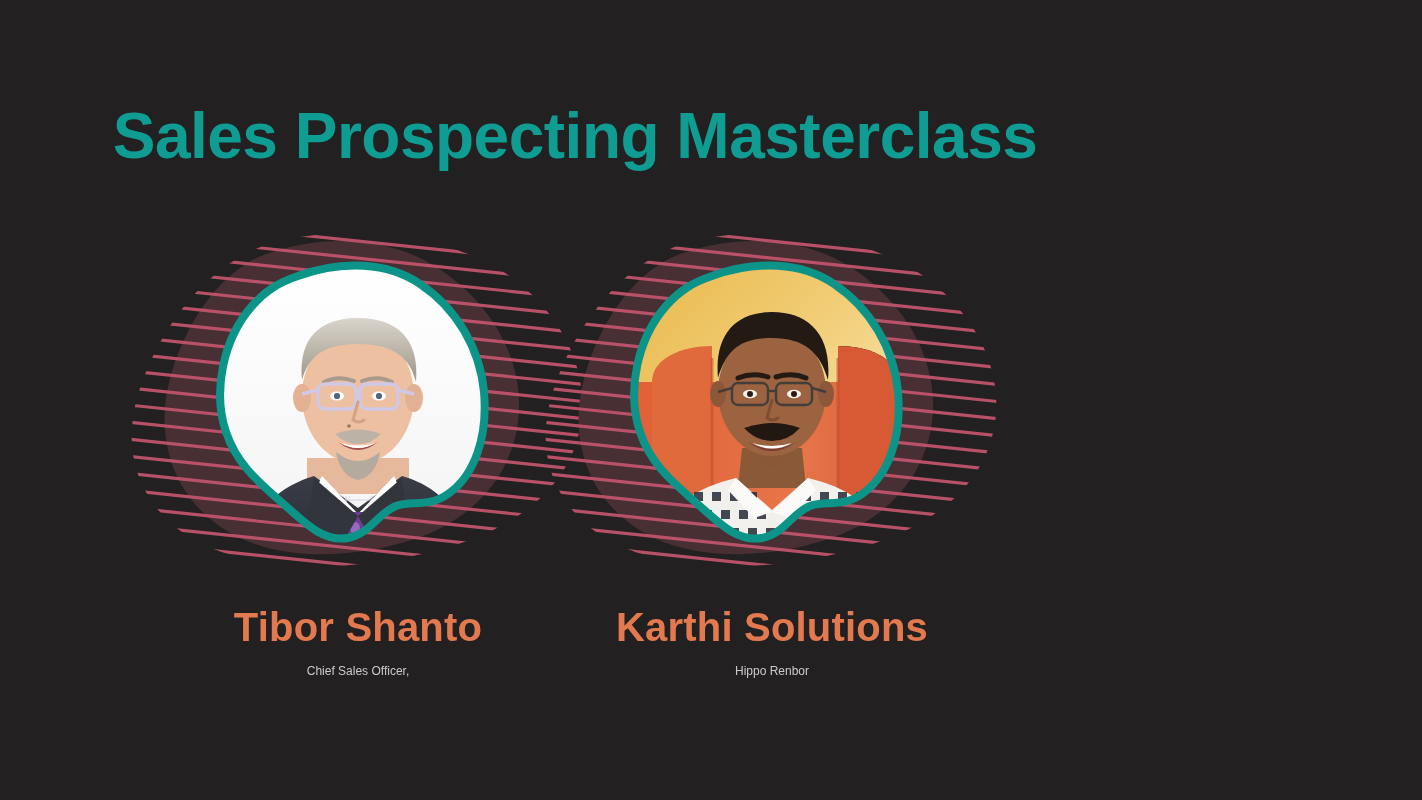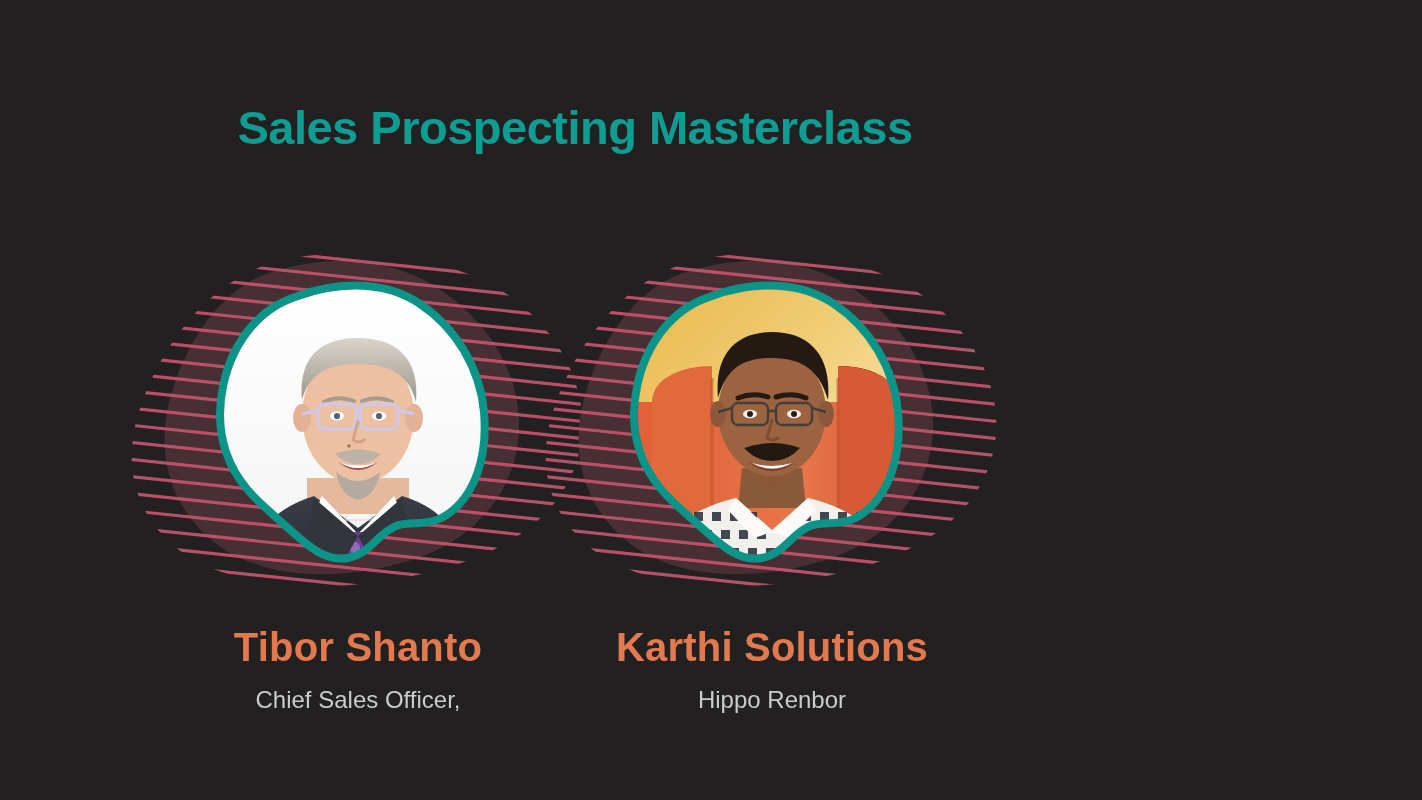--- a/index.html
+++ b/index.html
@@ -21,32 +21,32 @@
   }
 
   
   .title {
     position: absolute;
     left: 0;
     top: 103px;
     width: 1150px;
     text-align: center;
     color: #0f9d93;
-    font-size: 47px;
+    font-size: 64px;
     font-weight: 700;
     letter-spacing: -0.5px;
     line-height: 1.05;
     white-space: nowrap;
   }
 
   
   .speakers {
     position: absolute;
     left: 0;
-    top: 252px;
+    top: 232px;
     width: 1130px;
     display: flex;
     justify-content: center;
     align-items: flex-start;
     gap: 0px;
   }
   .card {
     position: relative;
     width: 510px;
     display: flex;
@@ -95,21 +95,21 @@
     font-size: 40px;
     font-weight: 700;
     letter-spacing: 0.2px;
     line-height: 1;
     text-align: center;
     white-space: nowrap;
   }
   .role {
     margin-top: 15px;
     color: #cbcbcb;
-    font-size: 24px;
+    font-size: 12px;
     font-weight: 400;
     line-height: 1.52;
     text-align: left;
   }
   .role div { white-space: nowrap; }
 </style>
 </head>
 <body>
 
 <div class="slide">

